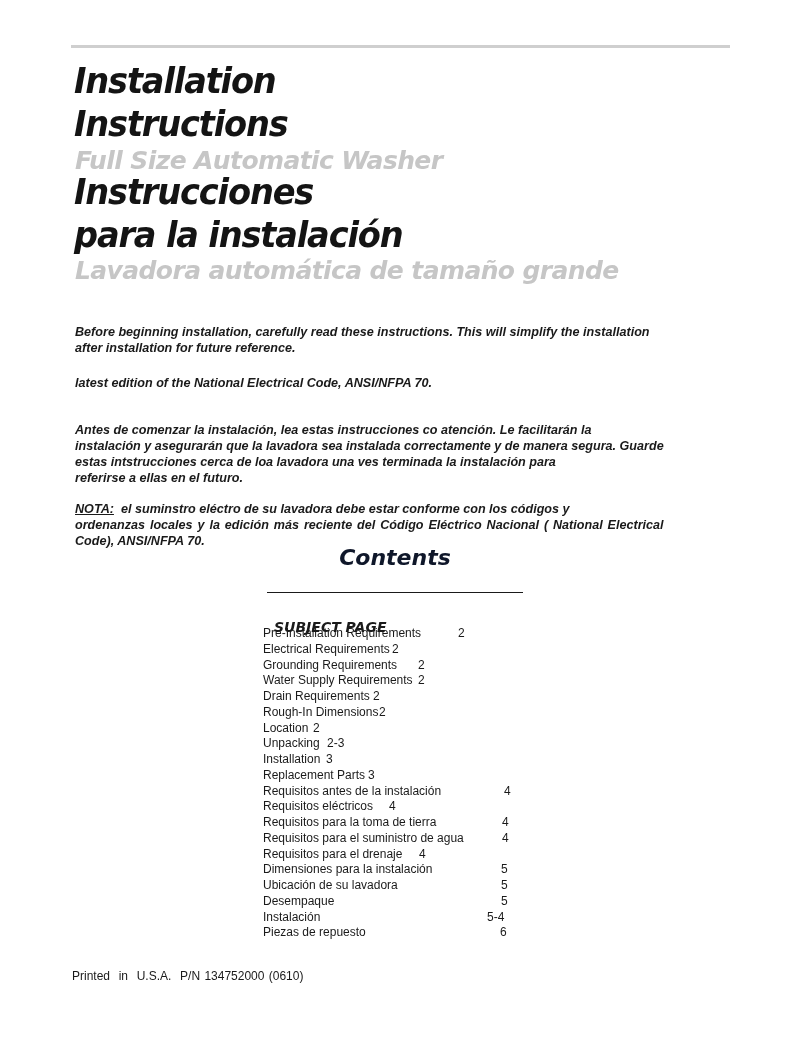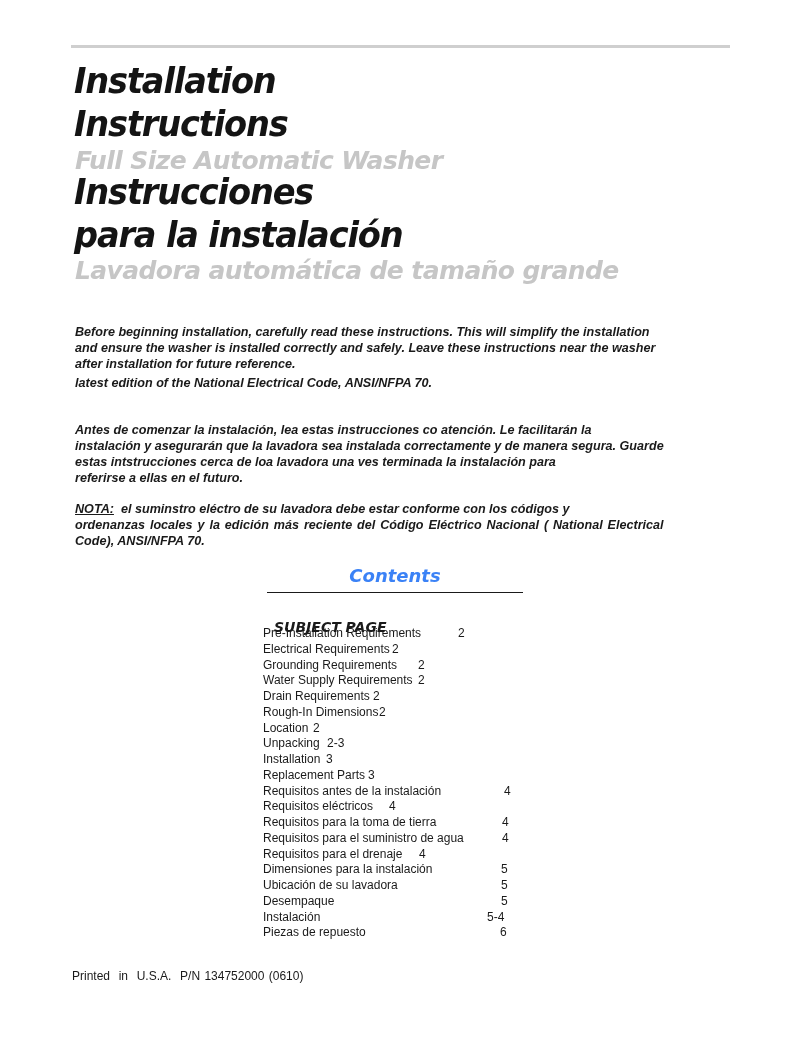--- a/index.html
+++ b/index.html
@@ -72,30 +72,30 @@
     .para .label { text-decoration: underline; }
 
     #p-intro { top: 312px; margin-top: 12px; }
     #p-note { top: 375px; }
     #p-antes { top: 422px; }
     #p-nota { top: 501px; }
 
     .contents-heading {
       position: absolute;
       left: 267px;
-      top: 565px;
+      top: 547px;
       width: 256px;
       text-align: center;
       margin: 0;
       font-family: "DejaVu Sans", "Liberation Sans", sans-serif;
       font-weight: bold;
       font-style: italic;
-      font-size: 18px;
+      font-size: 22px;
       line-height: 22px;
-      color: #3b82f6;
+      color: #0f172a;
     }
     .contents-rule {
       position: absolute;
       left: 267px;
       top: 592px;
       width: 256px;
       height: 1px;
       background: #1a1a1a;
     }
     .subject-heading {
@@ -157,21 +157,20 @@
 <h2 class="subtitle en">Full Size Automatic Washer</h2>
 
 <h1 class="title es">
   <span>Instrucciones</span>
   <span>para la instalación</span>
 </h1>
 <h2 class="subtitle es">Lavadora automática de tamaño grande</h2>
 
 <p class="para" id="p-intro">
   <span class="line">Before beginning installation, carefully read these instructions. This will simplify the installation</span>
-  <span class="line">and ensure the washer is installed correctly and safely. Leave these instructions near the washer</span>
   <span class="line">after installation for future reference.</span>
 </p>
 
 <p class="para" id="p-note">
   <span class="line">latest edition of the National Electrical Code, ANSI/NFPA 70.</span>
 </p>
 
 <p class="para" id="p-antes">
   <span class="line">Antes de comenzar la instalación, lea estas instrucciones co atención.  Le facilitarán la</span>
   <span class="line">instalación y asegurarán que la lavadora sea instalada correctamente y de manera segura.  Guarde</span>

